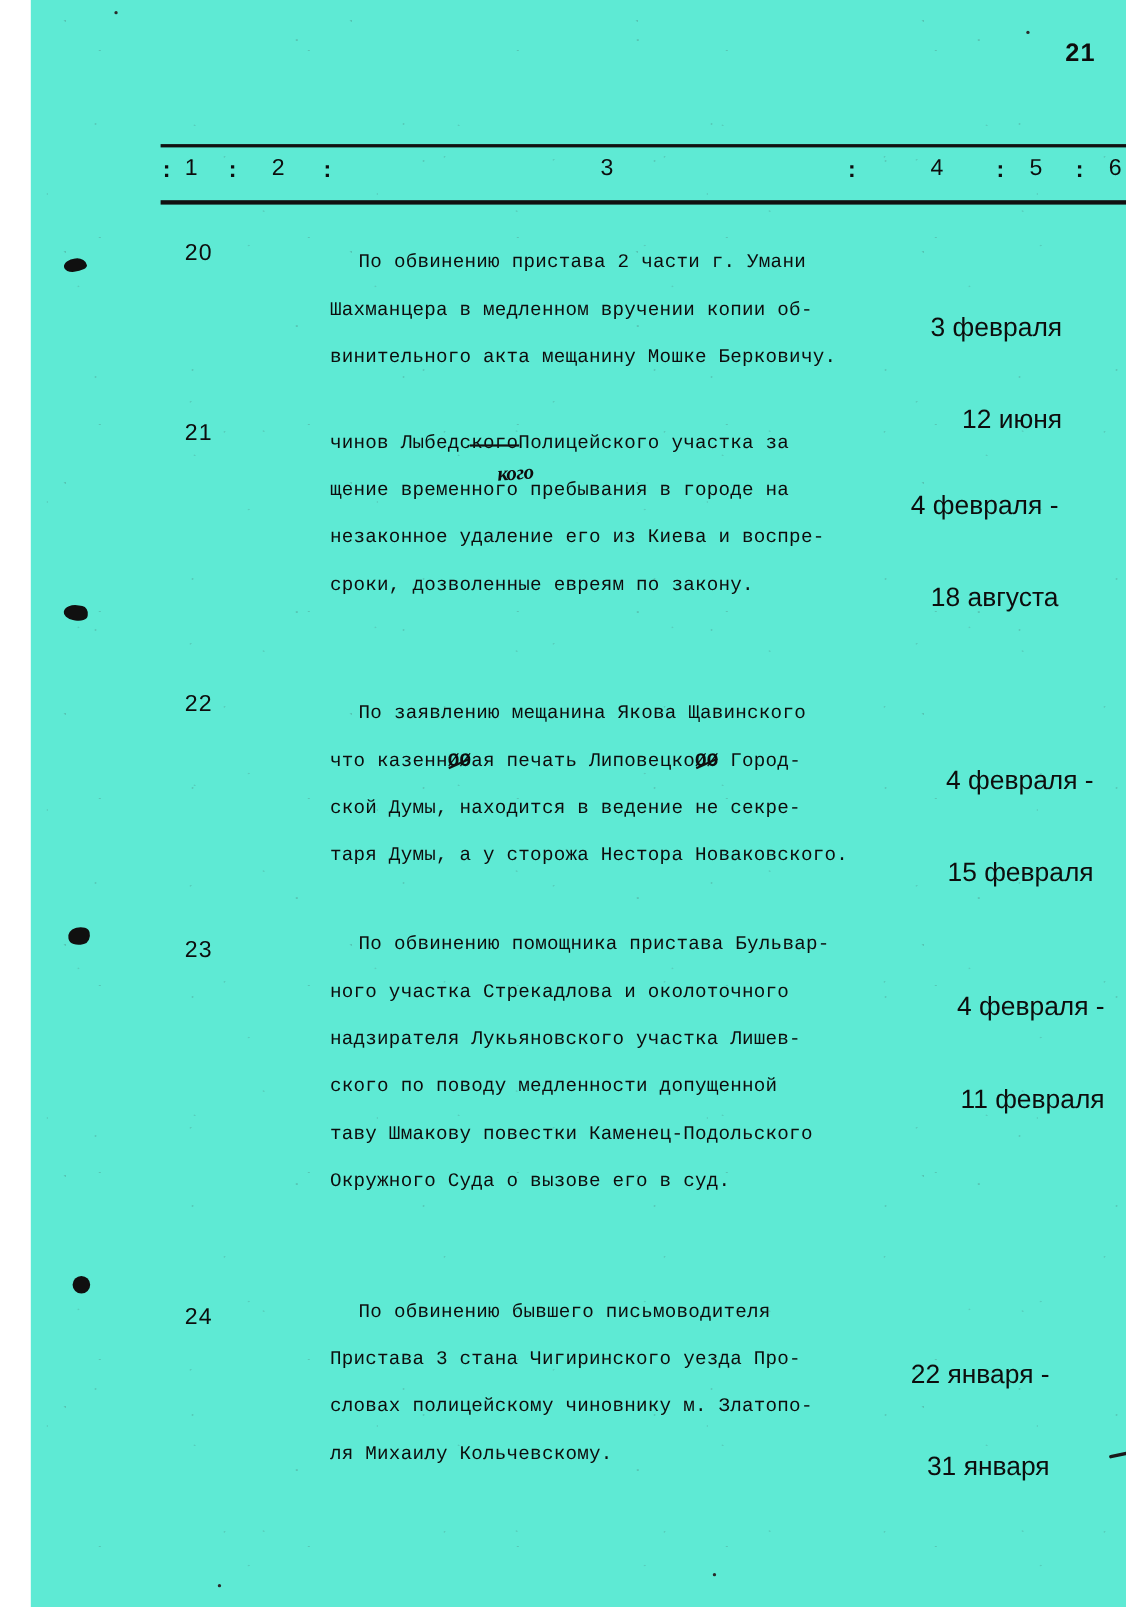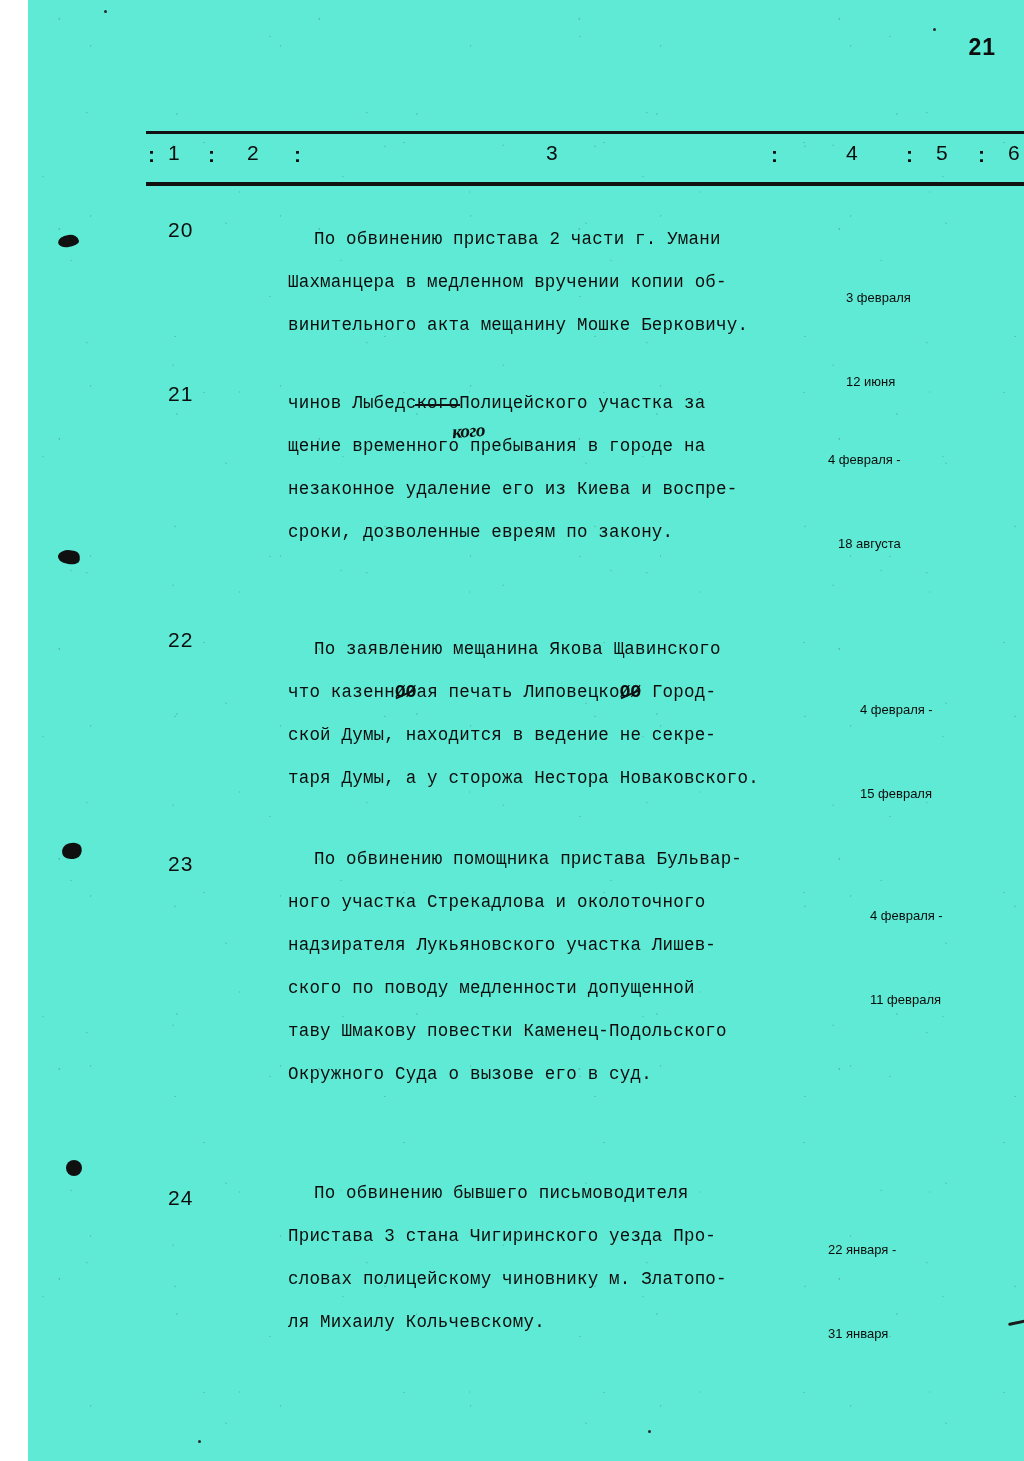--- a/index.html
+++ b/index.html
@@ -94,37 +94,38 @@
   }
   .entry-num {
     position: absolute;
     left: 140px;
     font-size: 21px;
     font-family: "Liberation Sans", sans-serif;
     letter-spacing: 1px;
   }
   .entry-body {
     position: absolute;
-    left: 260px;
+    left: 272px;
     width: 520px;
   }
   .line {
     font-size: 17.5px;
     line-height: 43px;
     white-space: pre;
     letter-spacing: 0.2px;
     font-family: "Liberation Mono", monospace;
   }
   .line.indent { text-indent: 26px; }
   .entry-dates {
     position: absolute;
     font-family: "Liberation Sans", sans-serif;
-    font-size: 13px;
+    font-size: 24px;
     line-height: 28px;
     white-space: pre;
+    text-align: right;
   }
   .date-line { display: block; }
 
   
   .struck {
     position: relative;
     display: inline-block;
   }
   .struck::after {
     content: "";

